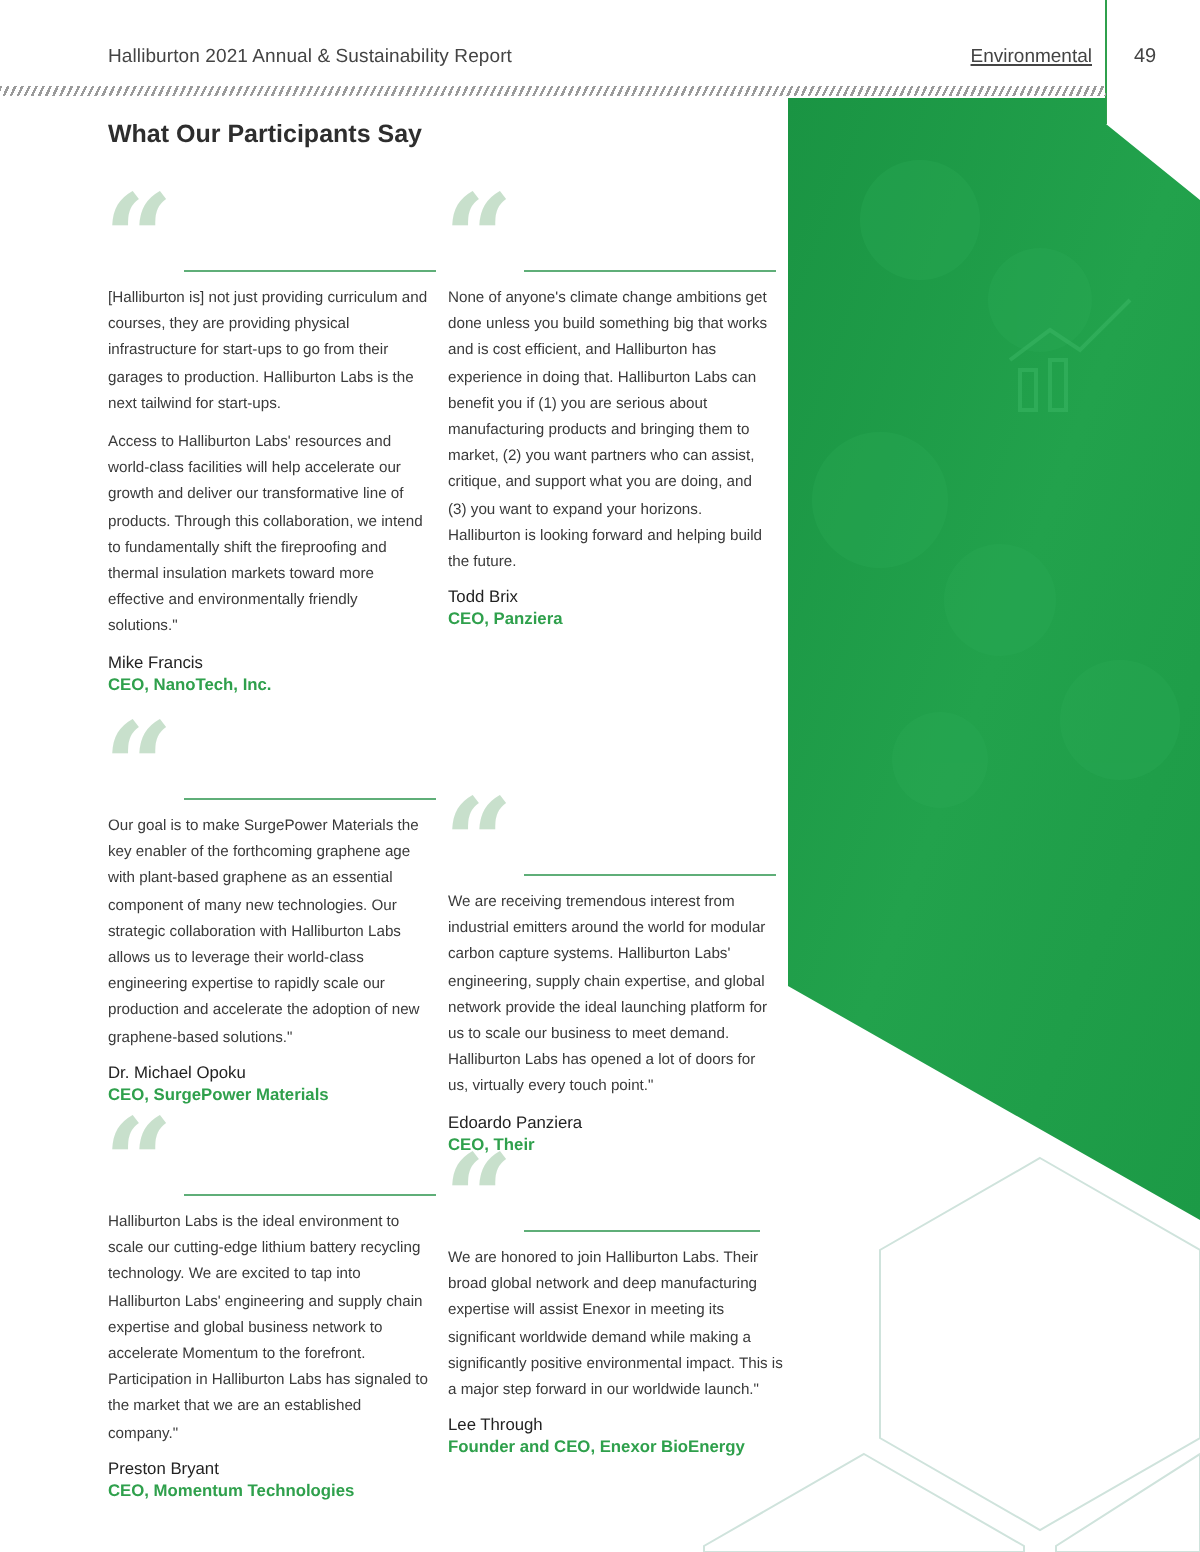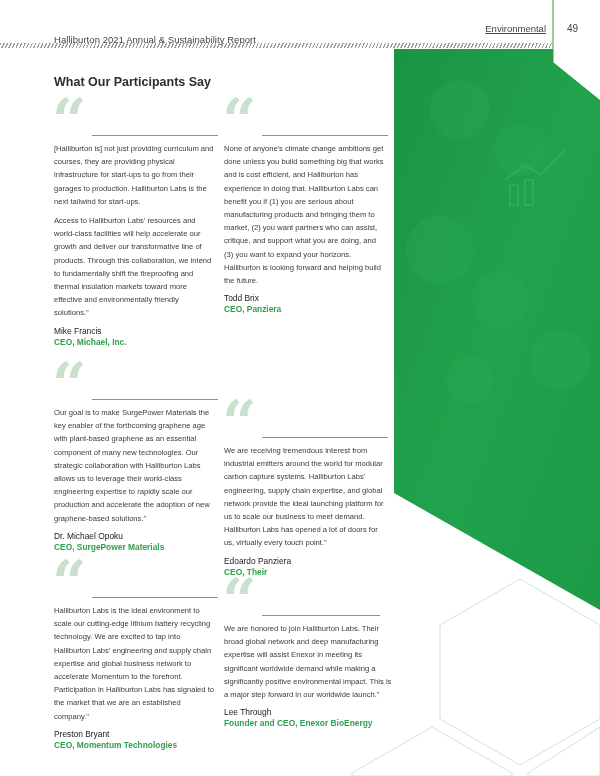--- a/index.html
+++ b/index.html
@@ -4,35 +4,35 @@
 <style>
   html, body { margin: 0; padding: 0; }
   body {
     width: 600px; height: 776px; position: relative; overflow: hidden;
     background: #ffffff;
     font-family: "Liberation Sans", "DejaVu Sans", sans-serif;
     color: #2b2b2b;
   }
   .bg-svg { position: absolute; left: 0; top: 0; width: 600px; height: 776px; z-index: 0; }
   .header-title {
-    position: absolute; left: 54px; top: 34px; font-size: 9.5px; color: #444;
+    position: absolute; left: 54px; top: 23px; font-size: 9.5px; color: #444;
     letter-spacing: 0.05px;
   }
   .header-section {
     position: absolute; right: 54px; top: 23px; font-size: 9.5px; color: #444; text-decoration: underline;
   }
   .header-page {
     position: absolute; left: 567px; top: 23px; font-size: 10px; color: #444;
   }
   .hatch {
     position: absolute; left: 0; top: 43px; width: 553px; height: 5px;
     background: repeating-linear-gradient(115deg, #9a9a9a 0 1.2px, transparent 1.2px 3.2px);
   }
   .page-title {
-    position: absolute; left: 54px; top: 75px; font-size: 12.5px; font-weight: bold;
+    position: absolute; left: 54px; top: 60px; font-size: 12.5px; font-weight: bold;
     color: #2e2e2e;
   }
   .quote {
     position: absolute; width: 160px; font-size: 7.6px; line-height: 13.2px; color: #3a3a3a;
     z-index: 2;
   }
   .quote-head { position: relative; height: 38px; }
   .quote-mark {
     position: absolute; left: -2px; top: -14px; font-family: "DejaVu Serif", serif;
     font-size: 60px; font-weight: bold; color: #c8e0cc; line-height: 1;
@@ -85,21 +85,21 @@
 <div class="page-title">What Our Participants Say</div>
 
 <div class="quote" style="left:54px; top:104px;">
   <div class="quote-head">
     <span class="quote-mark">“</span>
     <span class="quote-rule"></span>
   </div>
   <p>[Halliburton is] not just providing curriculum and courses, they are providing physical infrastructure for start-ups to go from their garages to production. Halliburton Labs is the next tailwind for start-ups.</p>
   <p>Access to Halliburton Labs' resources and world-class facilities will help accelerate our growth and deliver our transformative line of products. Through this collaboration, we intend to fundamentally shift the fireproofing and thermal insulation markets toward more effective and environmentally friendly solutions."</p>
   <div class="name">Mike Francis</div>
-  <div class="role">CEO, Michael, Inc.</div>
+  <div class="role">CEO, NanoTech, Inc.</div>
 </div>
 
 <div class="quote" style="left:224px; top:104px;">
   <div class="quote-head">
     <span class="quote-mark">“</span>
     <span class="quote-rule"></span>
   </div>
   <p>None of anyone's climate change ambitions get done unless you build something big that works and is cost efficient, and Halliburton has experience in doing that. Halliburton Labs can benefit you if (1) you are serious about manufacturing products and bringing them to market, (2) you want partners who can assist, critique, and support what you are doing, and (3) you want to expand your horizons. Halliburton is looking forward and helping build the future.</p>
   <div class="name">Todd Brix</div>
   <div class="role">CEO, Panziera</div>

